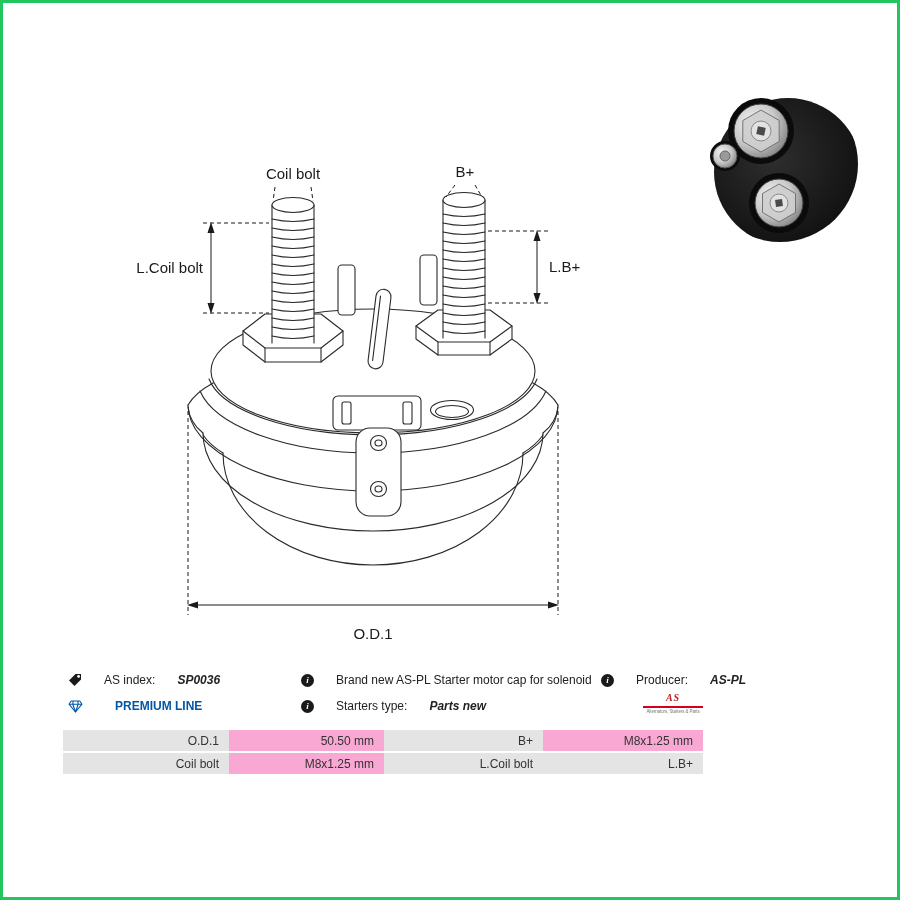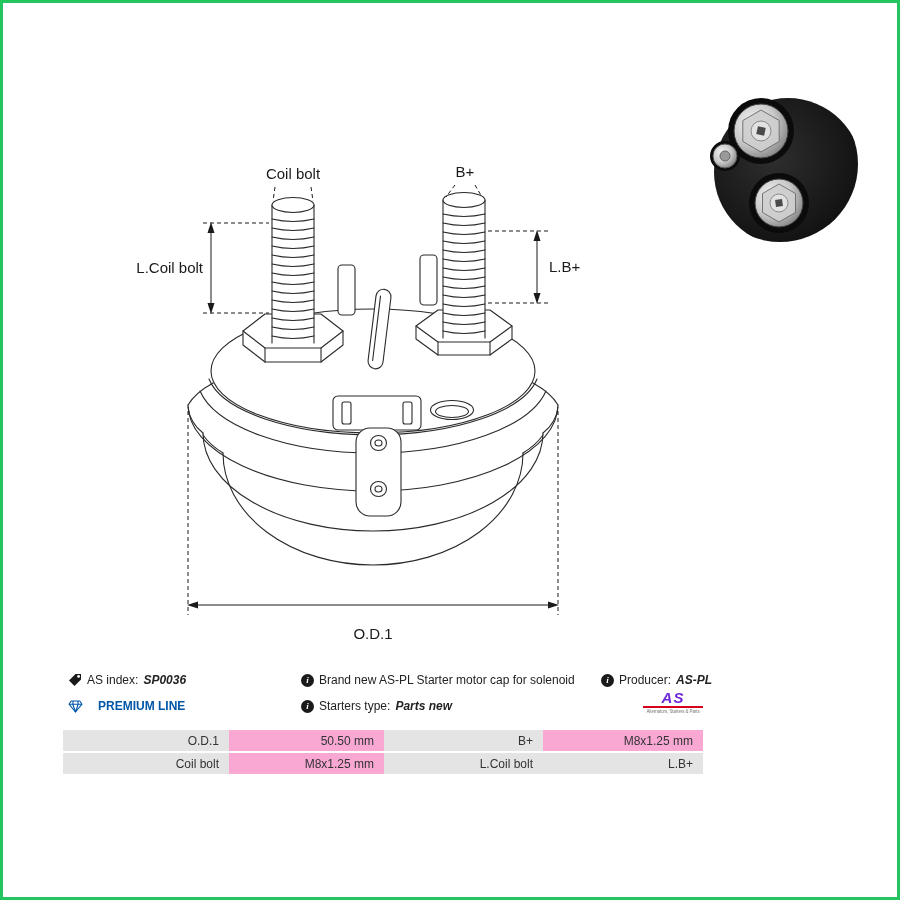--- a/index.html
+++ b/index.html
@@ -2,28 +2,28 @@
 <html><head>
 <meta charset="utf-8">
 <style>
   *{margin:0;padding:0;box-sizing:border-box;}
   html,body{width:900px;height:900px;background:#fff;overflow:hidden;}
   body{font-family:"Liberation Sans",sans-serif;color:#222;position:relative;}
   .page{position:absolute;inset:0;background:#fff;border:3px solid #22c55e;}
   .diagram-svg{position:absolute;left:100px;top:140px;}
   .photo{position:absolute;left:697px;top:81px;}
   .info-area{position:absolute;left:60px;top:668px;width:645px;height:56px;font-size:12px;}
-  .info-item{position:absolute;display:flex;align-items:center;gap:5px;white-space:nowrap;}
+  .info-item{position:absolute;display:flex;align-items:center;gap:22px;white-space:nowrap;}
   .info-icon{width:13px;height:13px;border-radius:50%;background:#1a1a1a;color:#fff;
     font-family:"Liberation Serif",serif;font-style:italic;font-weight:bold;font-size:9px;
     line-height:13px;text-align:center;flex:0 0 13px;}
   .premium{color:#0057a8;font-weight:bold;margin-left:10px;}
   .bold{font-weight:bold;font-style:italic;}
   .logo{position:absolute;left:578px;top:20px;width:64px;text-align:center;}
-  .logo-as{color:#6d28d9;font-style:italic;font-weight:bold;font-size:15px;line-height:14px;letter-spacing:1px;}
+  .logo-as{color:#b91c1c;font-style:italic;font-weight:bold;font-size:10px;line-height:14px;letter-spacing:1px;font-family:Liberation Serif, serif;}
   .logo-bar{height:2px;background:#d6001c;margin:1px 2px;}
   .logo-sub{font-size:4.5px;color:#777;white-space:nowrap;letter-spacing:-0.1px;}
   .spec-table{position:absolute;left:60px;top:727px;width:640px;display:grid;
     grid-template-columns:166px 155px 159px 160px;grid-auto-rows:21px;row-gap:2px;font-size:12px;}
   .cell{display:flex;align-items:center;justify-content:flex-end;padding-right:10px;color:#333;}
   .cell.lbl{background:#e4e4e4;}
   .cell.val{background:#f9a8d4;}
   .cell.empty{background:transparent;}
 </style>
 </head>

